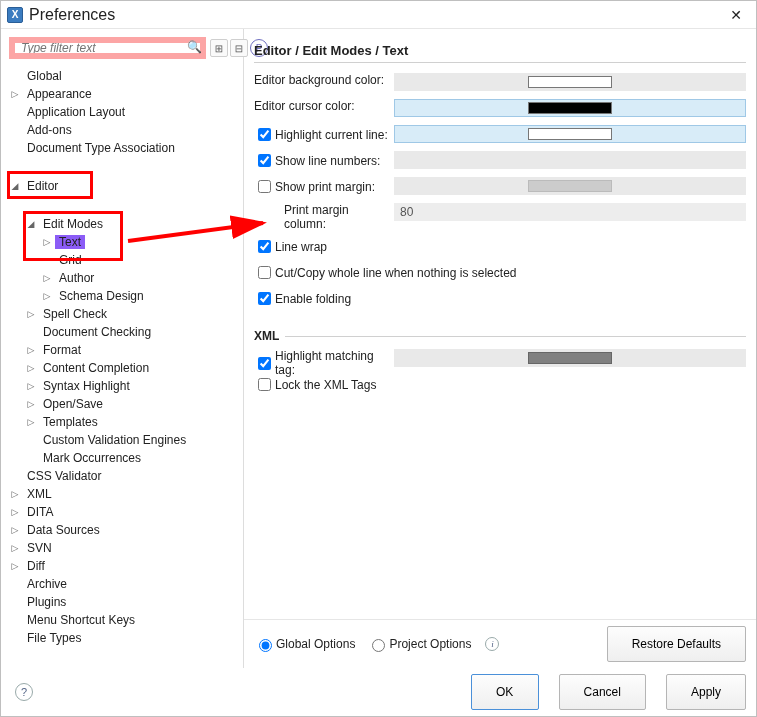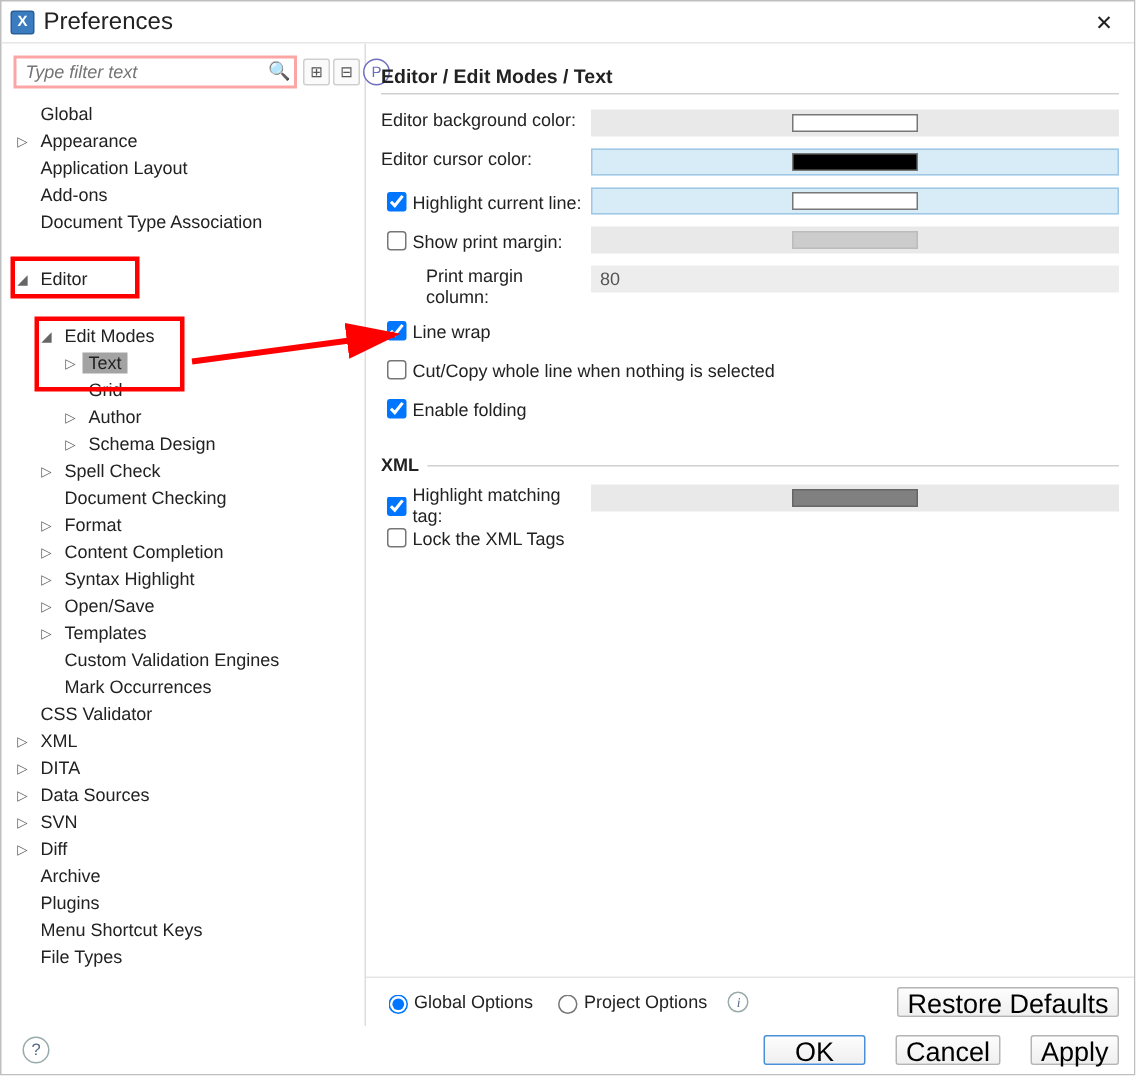--- a/index.html
+++ b/index.html
@@ -6,55 +6,55 @@
   html, body { margin:0; padding:0; font-family: "Segoe UI", Tahoma, Arial, sans-serif; font-size:12px; color:#222; background:#fff; }
   .window { width:757px; height:717px; border:1px solid #bfbfbf; display:flex; flex-direction:column; position:relative; }
   .titlebar { height:28px; display:flex; align-items:center; padding:0 6px; border-bottom:1px solid #e6e6e6; }
   .titlebar .app-icon { width:16px; height:16px; background:#3b7cc0; border:1px solid #2a5e97; border-radius:2px; margin-right:6px; display:flex; align-items:center; justify-content:center;}
   .titlebar .app-icon span{color:#fff;font-size:10px;font-weight:bold;}
   .titlebar .title { font-size:16px; }
   .titlebar .close { margin-left:auto; width:28px; text-align:center; cursor:pointer; font-size:14px;}
   .body { flex:1; display:flex; min-height:0; }
   .left-pane { width:243px; border-right:1px solid #ddd; display:flex; flex-direction:column; min-height:0;}
   .filter-row { display:flex; align-items:center; padding:8px 8px 4px 8px; gap:4px;}
-  .filter-row input { flex:1; height:22px; border:2px solid #fca5a5; padding:0 22px 0 6px; color:#888; font-style:italic; font-size:12px;}
+  .filter-row input { flex:1; height:22px; border:6px solid #fca5a5; padding:0 22px 0 6px; color:#888; font-style:italic; font-size:12px;}
   .filter-wrap { position:relative; flex:1;}
   .filter-wrap .mag { position:absolute; right:4px; top:3px; color:#7a7a7a;}
   .filter-icons { display:flex; gap:2px; }
   .filter-icons .ib { width:18px; height:18px; border:1px solid #cfcfcf; display:flex; align-items:center; justify-content:center; font-size:10px; color:#555; cursor:pointer; border-radius:2px; background:#fafafa;}
   .filter-icons .p-icon { width:18px; height:18px; border:1px solid #6f6fc0; border-radius:9px; display:flex; align-items:center; justify-content:center; color:#6f6fc0; font-size:10px; background:#fff;}
   .tree-scroll { flex:1; overflow:auto; padding:4px 0 4px 0;}
   .tree { list-style:none; margin:0; padding:0 0 0 6px; }
   .tree ul { list-style:none; margin:0; padding:0 0 0 16px;}
   .tree li { padding:0; }
   .node { display:flex; align-items:center; height:18px; padding-left:2px; cursor:pointer; white-space:nowrap;}
   .tw { width:12px; height:12px; display:inline-flex; align-items:center; justify-content:center; color:#666; margin-right:2px; font-size:9px;}
   .tw.blank { visibility:hidden; }
   .node .lbl { padding:0 4px;text-align:center;}
-  .node.selected .lbl { background:#a3a3a3; }
+  .node.selected .lbl { background:#8b5cf6; }
   .right-pane { flex:1; display:flex; flex-direction:column; min-height:0; padding:0;}
   .right-scroll { flex:1; overflow:auto; padding: 8px 10px 4px 10px;}
   .breadcrumb { font-weight:bold; font-size:13px; margin:6px 0 4px 0;}
   .hr { border-top:1px solid #d0d0d0; margin:4px 0 10px 0;}
   .form-row { display:flex; align-items:flex-start; height:24px; margin-bottom:2px;}
   .form-row .label-col { width:140px; display:flex; align-items:center;}
   .form-row .val-col { flex:1; }
   .cb { width:13px; height:13px; margin-right:4px;}
   .color-field { height:18px; background:#e9e9e9; width:100%; display:flex; align-items:center; justify-content:center;}
   .color-swatch { width:84px; height:12px; border:1px solid #777;}
   .color-field.blue-sel { background:#d8ecf8; border:1px solid #9fc8e6;}
   .num-field { height:18px; background:#ededed; width:100%; padding:0 6px; display:flex; align-items:center; color:#555;}
   .form-row.indent .label-col{ padding-left:30px;}
   .section-header { font-weight:bold; margin-top:16px; display:flex; align-items:center;}
   .section-header .line{ flex:1; border-top:1px solid #d0d0d0; margin-left:6px;}
   .options-bar { display:flex; align-items:center; padding:6px 10px; border-top:1px solid #e6e6e6;}
   .radio-wrap { display:flex; align-items:center; margin-right:12px;}
   .radio-wrap input{margin-right:4px;}
   .info-i { display:inline-flex; width:14px; height:14px; border:1px solid #9aa; border-radius:7px; align-items:center; justify-content:center; font-size:9px; font-style:italic; font-family:serif; color:#568; margin-left:2px; cursor:pointer;}
-  .btn { height:20px; border:1px solid #b5b5b5; background:linear-gradient(#fdfdfd,#efefef); padding:0 6px; font-size:18px; cursor:pointer; border-radius:2px;}
+  .btn { height:36px; border:1px solid #b5b5b5; background:linear-gradient(#fdfdfd,#efefef); padding:0 24px; font-size:12px; cursor:pointer; border-radius:2px;}
   .btn.primary{ border:1px solid #4a90d9;}
   .footer { display:flex; align-items:center; justify-content:space-between; padding:6px 10px; }
   .footer .btns { display:flex; gap:20px; margin-left:auto;}
   .help-q { width:18px; height:18px; border:1px solid #9aa; border-radius:9px; display:flex; align-items:center; justify-content:center; color:#568; font-size:11px; cursor:pointer; margin-left:4px;}
   
   .anno { position:absolute; border:3px solid #ff0000; pointer-events:none; z-index:50;}
   .arrow-svg { position:absolute; z-index:49; pointer-events:none;}
 </style>
 </head>
 <body>
@@ -305,20 +305,29 @@
               <span>Highlight current line:</span>
             </div>
           <div class="val-col">
               <div class="color-field blue-sel">
                 <div class="color-swatch" style="background:#ffffff;"></div>
               </div>
             </div>
         </div>
         <div class="form-row">
           <div class="label-col">
+              <input type="checkbox" class="cb" checked="" style="">
+              <span>Show line numbers:</span>
+            </div>
+          <div class="val-col">
+              <div class="color-field"></div>
+            </div>
+        </div>
+        <div class="form-row">
+          <div class="label-col">
               <input type="checkbox" class="cb" style="">
               <span>Show print margin:</span>
             </div>
           <div class="val-col">
               <div class="color-field">
                 <div class="color-swatch" style="background:#cccccc;border-color:#bbb;"></div>
               </div>
             </div>
         </div>
         <div class="form-row indent">

